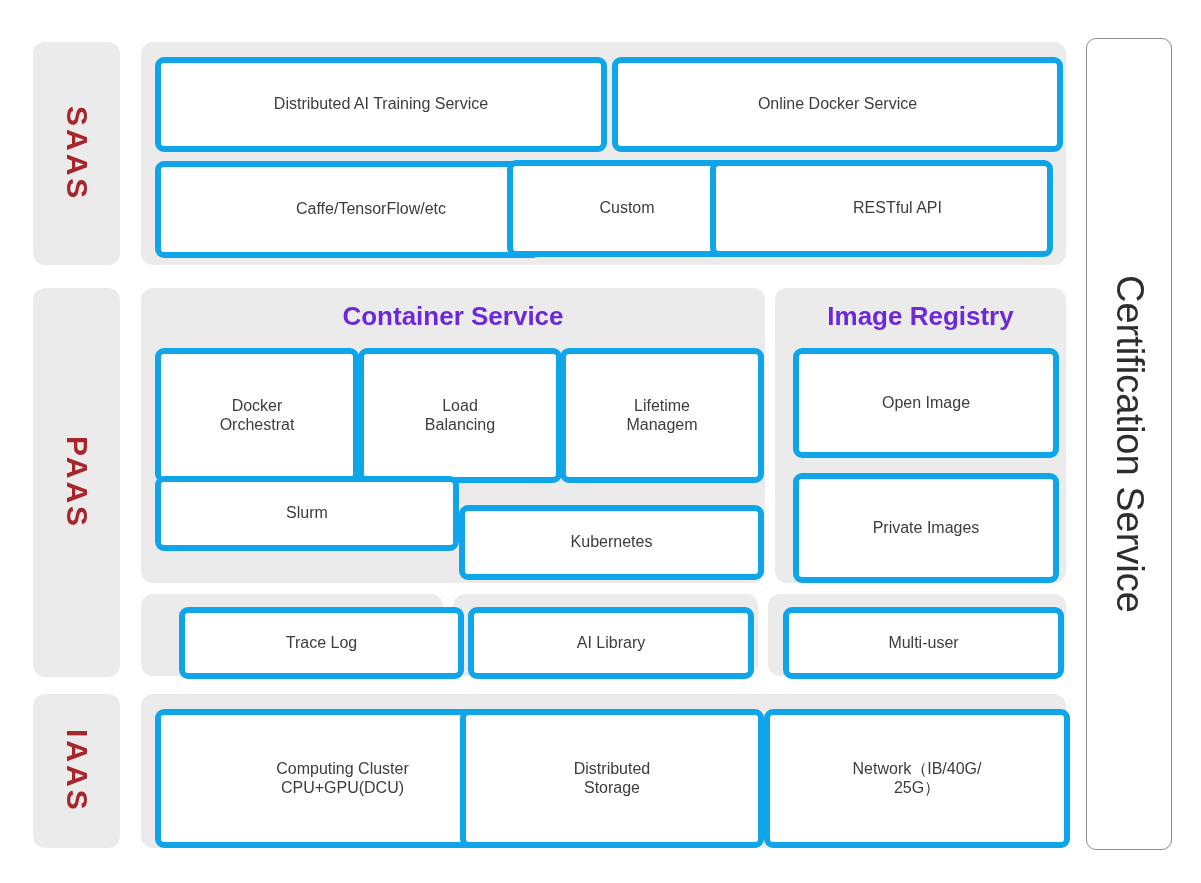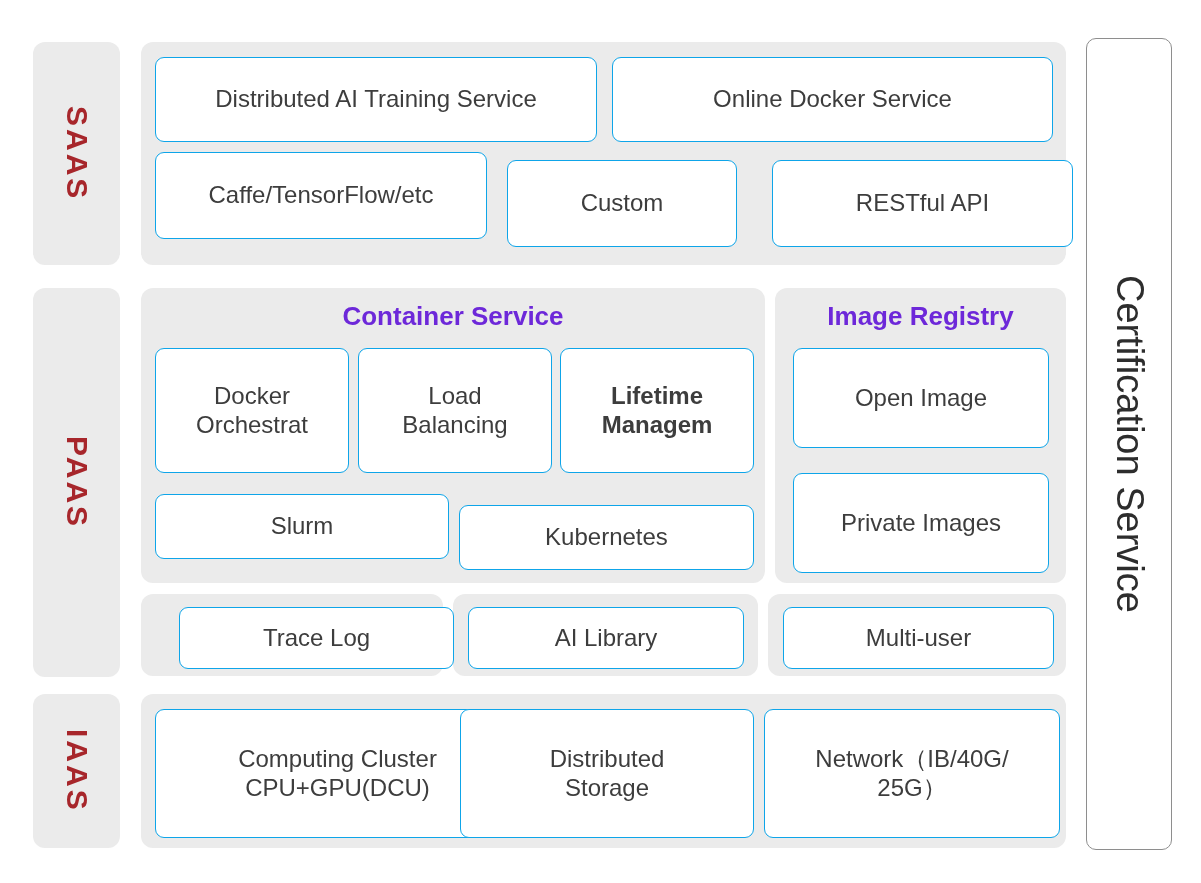--- a/index.html
+++ b/index.html
@@ -31,27 +31,27 @@
   .layer-label span {
     writing-mode: vertical-rl;
     font-size: 30px;
     font-weight: 700;
     letter-spacing: 3px;
     color: #A7262B;
   }
   .box {
     position: absolute;
     background: #ffffff;
-    border: 1px solid #0ea5e9;
+    border: 6px solid #0ea5e9;
     border-radius: 9px;
     display: flex;
     align-items: center;
     justify-content: center;
     text-align: center;
-    font-size: 24px;
+    font-size: 16px;
     line-height: 1.18;
     color: #3D3D3D;
     white-space: pre-line;
   }
   .section-title {
     position: absolute;
     text-align: center;
     font-size: 26px;
     font-weight: 700;
     color: #6d28d9;
@@ -83,33 +83,33 @@
   <div class="layer-label" style="left:33px; top:288px; width:87px; height:389px;">
     <span>PAAS</span>
   </div>
   <div class="layer-label" style="left:33px; top:694px; width:87px; height:154px;">
     <span>IAAS</span>
   </div>
 
   <div class="panel" style="left:141px; top:42px; width:925px; height:223px;"></div>
   <div class="box" style="left:155px; top:57px; width:440px; height:83px;">Distributed AI Training Service</div>
   <div class="box" style="left:612px; top:57px; width:439px; height:83px;">Online Docker Service</div>
-  <div class="box" style="left:155px; top:152px; width:330px; height:85px;">Caffe/TensorFlow/etc</div>
+  <div class="box" style="left:155px; top:161px; width:330px; height:85px;padding-left:45px;">Caffe/TensorFlow/etc</div>
   <div class="box" style="left:507px; top:160px; width:228px; height:85px;">Custom</div>
-  <div class="box" style="left:772px; top:160px; width:299px; height:85px;">RESTful API</div>
+  <div class="box" style="left:710px; top:160px; width:299px; height:85px;padding-left:32px;">RESTful API</div>
 
   <div class="panel" style="left:141px; top:288px; width:624px; height:295px;"></div>
   <div class="section-title" style="left:141px; top:301px; width:624px;">Container Service</div>
   <div class="box" style="left:155px; top:348px; width:192px; height:123px;">Docker
 Orchestrat</div>
   <div class="box" style="left:358px; top:348px; width:192px; height:123px;">Load
 Balancing</div>
-  <div class="box" style="left:560px; top:348px; width:192px; height:123px;font-weight:bold;">Lifetime
+  <div class="box" style="left:560px; top:348px; width:192px; height:123px;">Lifetime
 Managem</div>
-  <div class="box" style="left:155px; top:494px; width:292px; height:63px;">Slurm</div>
+  <div class="box" style="left:155px; top:476px; width:292px; height:63px;">Slurm</div>
   <div class="box" style="left:459px; top:505px; width:293px; height:63px;">Kubernetes</div>
 
   <div class="panel" style="left:775px; top:288px; width:291px; height:295px;"></div>
   <div class="section-title" style="left:775px; top:301px; width:291px;">Image Registry</div>
   <div class="box" style="left:793px; top:348px; width:254px; height:98px;">Open Image</div>
   <div class="box" style="left:793px; top:473px; width:254px; height:98px;">Private Images</div>
 
   <div class="panel" style="left:141px; top:594px; width:302px; height:82px;"></div>
   <div class="panel" style="left:453px; top:594px; width:305px; height:82px;"></div>
   <div class="panel" style="left:768px; top:594px; width:298px; height:82px;"></div>

